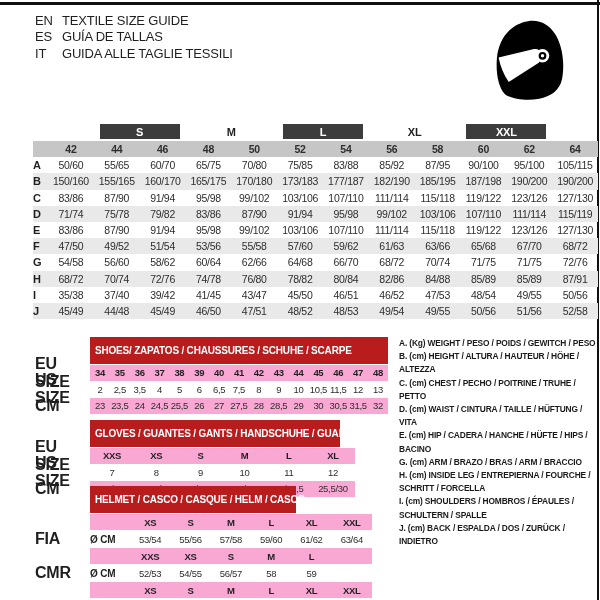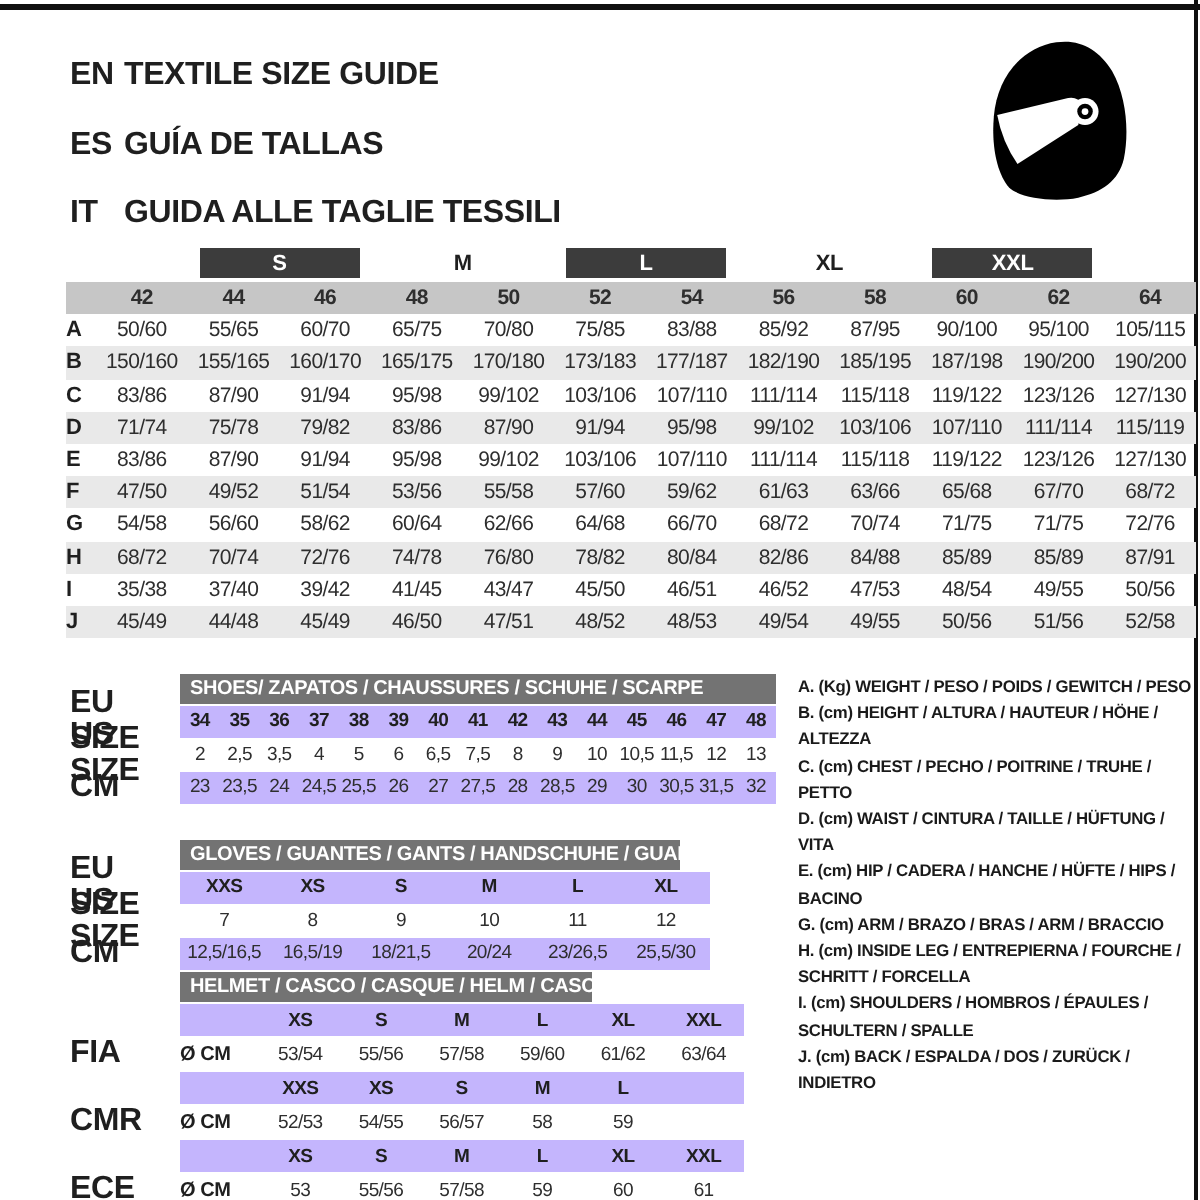--- a/index.html
+++ b/index.html
@@ -5,21 +5,21 @@
   html,body{margin:0;padding:0;background:#fff;}
   .page{
     position:relative;width:600px;height:600px;background:#ffffff;overflow:hidden;
     font-family:"Liberation Sans",sans-serif;color:#1f1f1f;letter-spacing:-0.2px;
   }
   .border-top{position:absolute;top:2px;left:0;width:600px;height:2.5px;background:#101010;}
   .border-right{position:absolute;top:0;right:1px;width:2px;height:600px;background:#101010;}
 
   
   .langs{position:absolute;left:35px;top:12px;}
-  .lang-row{display:flex;height:16.5px;align-items:center;font-weight:bold;font-size:16px;margin-top:18px;}
+  .lang-row{display:flex;height:16.5px;align-items:center;font-weight:normal;font-size:13px;}
   .lang-code{width:27px;}
   .lang-label{white-space:nowrap;}
 
   
   .helmet-icon{position:absolute;left:491px;top:14px;width:76px;height:92px;}
 
   
   .main-table{position:absolute;left:33px;top:124px;width:565px;}
   .mt-row,.mt-grouprow{display:grid;grid-template-columns:15px repeat(12,1fr);}
   .mt-grouprow{height:17px;}
@@ -30,29 +30,29 @@
   .mt-row{height:16.2px;}
   .mt-row.shade{background:#e9e9e9;}
   .cell{display:flex;align-items:center;justify-content:center;font-size:10.5px;letter-spacing:-0.3px;color:#2e2e2e;white-space:nowrap;}
   .rowlabel{display:flex;align-items:center;justify-content:flex-start;font-weight:bold;font-size:11px;color:#1f1f1f;}
 
   
   .sub{position:absolute;left:35px;}
   .sub-shoes{top:337px;}
   .sub-gloves{top:420px;}
   .sub-helmet{top:486px;}
-  .bar{margin-left:55px;height:15px;background:#737373;color:#fff;font-weight:bold;font-size:10px;
+  .bar{margin-left:55px;height:27px;background:#b91c1c;color:#fff;font-weight:bold;font-size:10px;
        display:flex;align-items:center;padding-left:5px;white-space:nowrap;letter-spacing:-0.2px;box-sizing:border-box;}
   .bar-shoes{width:298px;}
   .bar-gloves{width:250px;}
   .bar-helmet{width:206px;}
   .btrow{display:flex;height:15.5px;margin-top:1px;}
   .btlabel{width:55px;display:flex;align-items:center;font-weight:bold;font-size:16px;}
   .btvals{display:flex;}
-  .btvals.shaded{background:#c4b5fd;}
+  .btvals.shaded{background:#f9a8d4;}
   .vals-shoes{width:298px;}
   .vals-gloves{width:265px;}
   .vals-helmet{width:282px;}
   .vcell{flex:1;display:flex;align-items:center;justify-content:center;font-size:9.5px;letter-spacing:-0.3px;color:#2e2e2e;white-space:nowrap;}
   .vcell.b{font-weight:bold;color:#1f1f1f;}
   .unitcell{flex:none;width:40px;display:flex;align-items:center;font-weight:bold;font-size:10px;white-space:nowrap;}
   .hrow{height:16px;}
 
   
   .legend{position:absolute;left:399px;top:337px;width:199px;}

